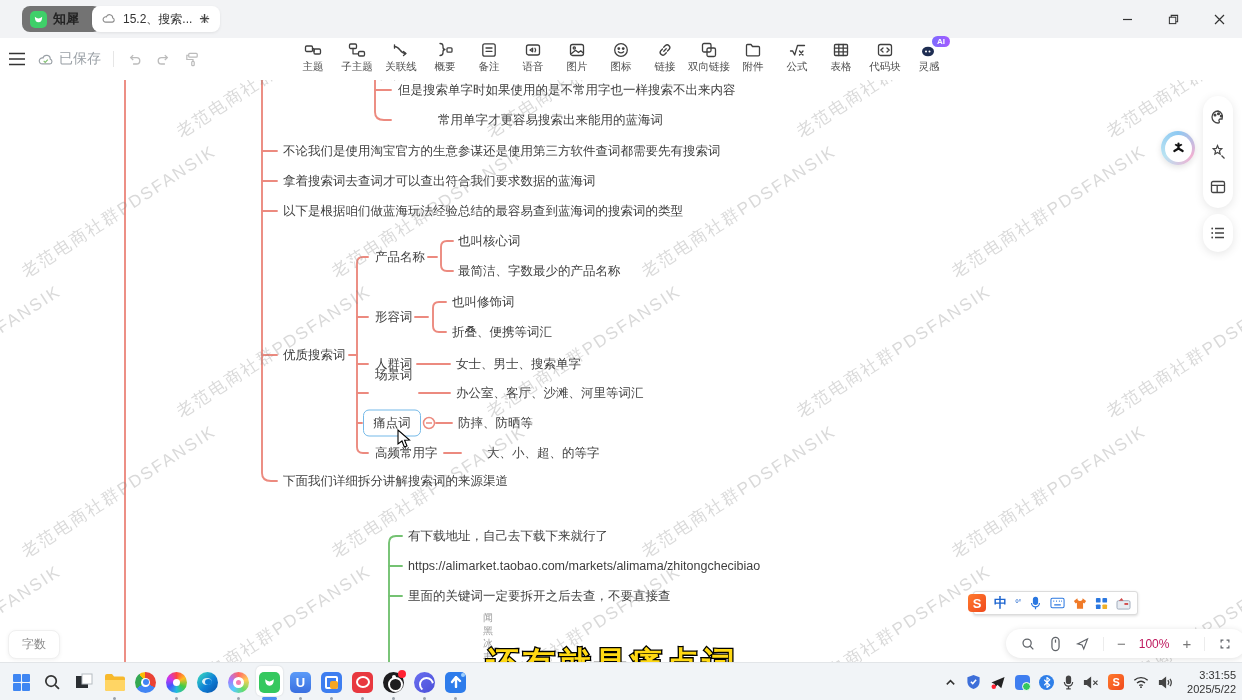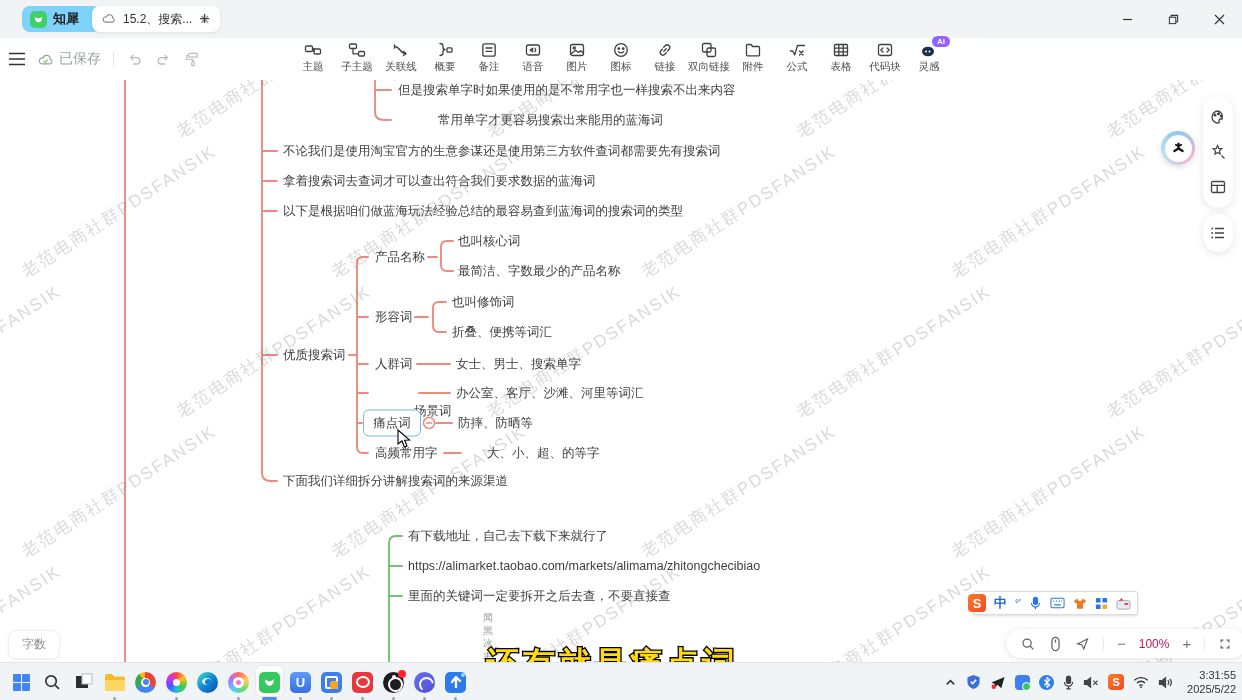--- a/index.html
+++ b/index.html
@@ -3,21 +3,21 @@
 <meta charset="utf-8">
 <style>
   html,body{margin:0;padding:0;}
   body{width:1242px;height:700px;overflow:hidden;background:#fff;
        font-family:"Liberation Sans","DejaVu Sans",sans-serif;position:relative;
        -webkit-font-smoothing:antialiased;}
   svg{display:block;}
 
   
   #titlebar{position:absolute;left:0;top:0;width:1242px;height:38px;background:#f2f3f5;}
-  #app-tab{position:absolute;left:22px;top:6px;height:26px;padding:0 22px 0 8px;background:#7dd3fc;
+  #app-tab{position:absolute;left:22px;top:6px;height:26px;padding:0 22px 0 8px;background:#737373;
            border-radius:8px;display:flex;align-items:center;gap:6px;}
   #app-logo{width:17px;height:17px;border-radius:5px;background:#3fd069;display:flex;align-items:center;justify-content:center;}
   #app-name{font-size:13px;font-weight:bold;color:#222;}
   #doc-tab{position:absolute;left:92px;top:6px;height:26px;padding:0 10px;background:#fff;border-radius:8px;
            box-shadow:0 1px 3px rgba(0,0,0,.08);display:flex;align-items:center;gap:7px;}
   #doc-title{font-size:12px;color:#333;max-width:78px;white-space:nowrap;overflow:hidden;}
   .tab-x{font-size:13px;color:#8a8a8a;line-height:1;}
   #new-tab{position:absolute;left:199px;top:8px;font-size:19px;color:#444;line-height:22px;}
   .winctl{position:absolute;top:0;width:46px;height:38px;display:flex;align-items:center;justify-content:center;color:#333;}
 
@@ -385,21 +385,21 @@
       <div class="node" style="left: 283px; top: 131px;">以下是根据咱们做蓝海玩法经验总结的最容易查到蓝海词的搜索词的类型</div>
       <div class="node" style="left: 283px; top: 275px;">优质搜索词</div>
       <div class="node" style="left: 375px; top: 177px;">产品名称</div>
       <div class="node" style="left: 458px; top: 161px;">也叫核心词</div>
       <div class="node" style="left: 458px; top: 191px;">最简洁、字数最少的产品名称</div>
       <div class="node" style="left: 375px; top: 237px;">形容词</div>
       <div class="node" style="left: 452px; top: 222px;">也叫修饰词</div>
       <div class="node" style="left: 452px; top: 252px;">折叠、便携等词汇</div>
       <div class="node" style="left: 375px; top: 284px;">人群词</div>
       <div class="node" style="left: 456px; top: 284px;">女士、男士、搜索单字</div>
-      <div class="node" style="left: 375px; top: 331px; margin-left: 39px;">场景词</div>
+      <div class="node" style="left: 375px; top: 295px;">场景词</div>
       <div class="node" style="left: 456px; top: 313px;">办公室、客厅、沙滩、河里等词汇</div>
       <div class="node" style="left: 458px; top: 343px;">防摔、防晒等</div>
       <div class="node" style="left: 375px; top: 373px;">高频常用字</div>
       <div class="node" style="left: 463px; top: 373px; margin-left: 24px;">大、小、超、的等字</div>
       <div class="node" style="left: 283px; top: 401px;">下面我们详细拆分讲解搜索词的来源渠道</div>
       <div class="node" style="left: 408px; top: 456px;">有下载地址，自己去下载下来就行了</div>
       <div class="node" style="left: 408px; top: 486px;">https://alimarket.taobao.com/markets/alimama/zhitongchecibiao</div>
       <div class="node" style="left: 408px; top: 516px;">里面的关键词一定要拆开之后去查，不要直接查</div>
       <div class="node frag" style="left: 483px; top: 538px;">闻</div>
       <div class="node frag" style="left: 483px; top: 551px;">黑</div>

